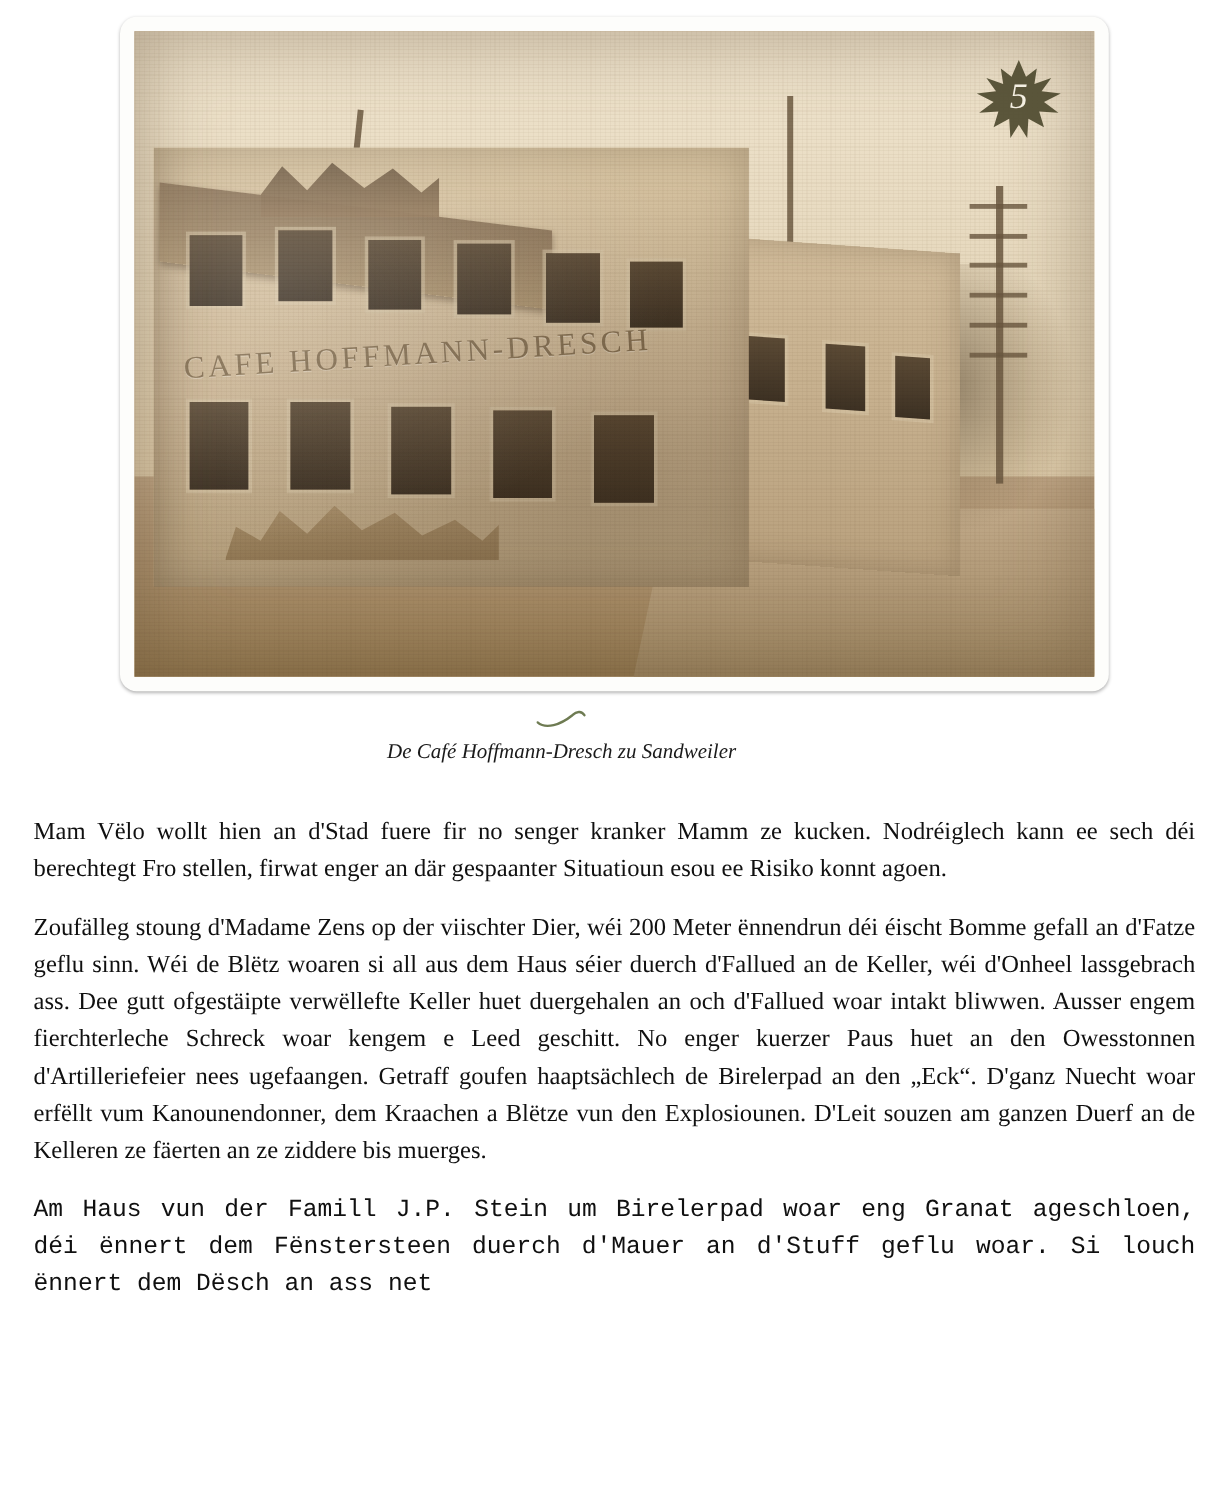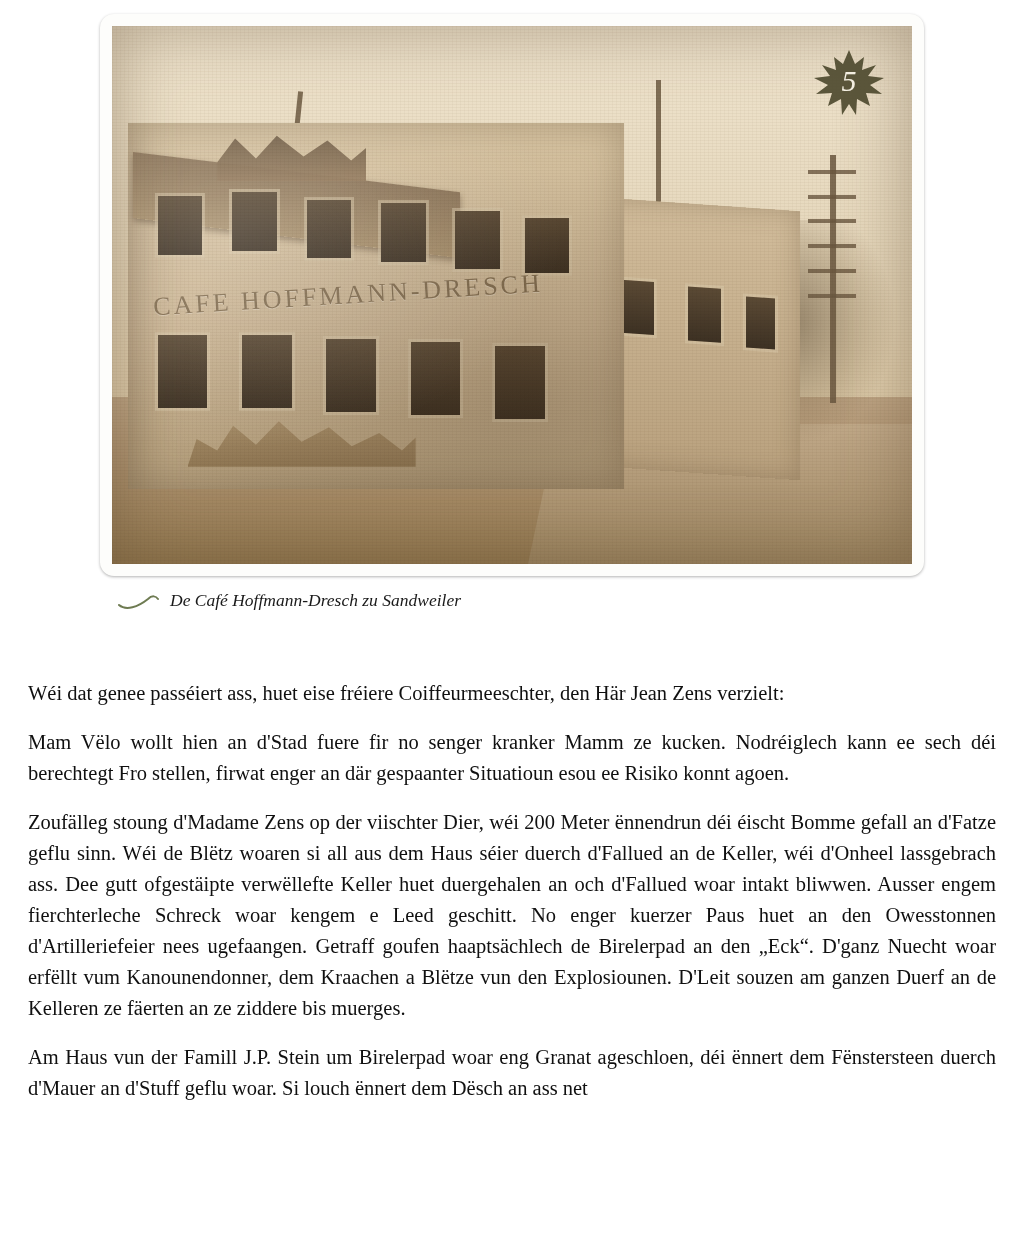--- a/index.html
+++ b/index.html
@@ -215,20 +215,21 @@
 
   
   .caption-row {
     position: absolute;
     left: 118px;
     top: 590px;
     width: 700px;
     display: flex;
     align-items: center;
     gap: 10px;
+    flex-direction: column;
   }
   .caption-swoosh {
     flex: 0 0 auto;
     width: 42px;
     height: 16px;
   }
   .caption-text {
     font-style: italic;
     font-size: 17.5px;
     color: #1a1a1a;
@@ -242,21 +243,21 @@
     width: 968px;
   }
   .article p {
     margin: 0 0 18px 0;
     font-size: 20.5px;
     line-height: 31px;
     text-align: justify;
     text-justify: inter-word;
     color: #101010;
   }
-  .article p:last-child { margin-bottom: 0; }
+  .article p:last-child { margin-bottom: 0; font-family: Liberation Mono, monospace; }
 </style>
 </head>
 <body>
 
 <div class="photo-block">
   <div class="photo-frame">
     <div class="photo-inner">
       <div class="sky"></div>
       <div class="ground"></div>
       <div class="road"></div>
@@ -319,17 +320,16 @@
 <div class="caption-row">
   <span class="caption-swoosh">
     <svg width="42" height="16" viewBox="0 0 42 16" aria-hidden="true">
       <path d="M1 12 C 8 18, 20 14, 30 6 C 34 2, 38 3, 40 6" fill="none" stroke="#6e7b52" stroke-width="2" stroke-linecap="round"></path>
     </svg>
   </span>
   <span class="caption-text">De Café Hoffmann-Dresch zu Sandweiler</span>
 </div>
 
 <div class="article">
-  <p>Wéi dat genee passéiert ass, huet eise fréiere Coiffeurmeeschter, den Här Jean Zens verzielt:</p>
   <p>Mam Vëlo wollt hien an d'Stad fuere fir no senger kranker Mamm ze kucken. Nodréiglech kann ee sech déi berechtegt Fro stellen, firwat enger an där gespaanter Situatioun esou ee Risiko konnt agoen.</p>
   <p>Zoufälleg stoung d'Madame Zens op der viischter Dier, wéi 200 Meter ënnendrun déi éischt Bomme gefall an d'Fatze geflu sinn. Wéi de Blëtz woaren si all aus dem Haus séier duerch d'Fallued an de Keller, wéi d'Onheel lassgebrach ass. Dee gutt ofgestäipte verwëllefte Keller huet duergehalen an och d'Fallued woar intakt bliwwen. Ausser engem fierchterleche Schreck woar kengem e Leed geschitt. No enger kuerzer Paus huet an den Owesstonnen d'Artilleriefeier nees ugefaangen. Getraff goufen haaptsächlech de Birelerpad an den „Eck“. D'ganz Nuecht woar erfëllt vum Kanounendonner, dem Kraachen a Blëtze vun den Explosiounen. D'Leit souzen am ganzen Duerf an de Kelleren ze fäerten an ze ziddere bis muerges.</p>
   <p>Am Haus vun der Famill J.P. Stein um Birelerpad woar eng Granat ageschloen, déi ënnert dem Fënstersteen duerch d'Mauer an d'Stuff geflu woar. Si louch ënnert dem Dësch an ass net</p>
 </div>
 
 </body></html>

